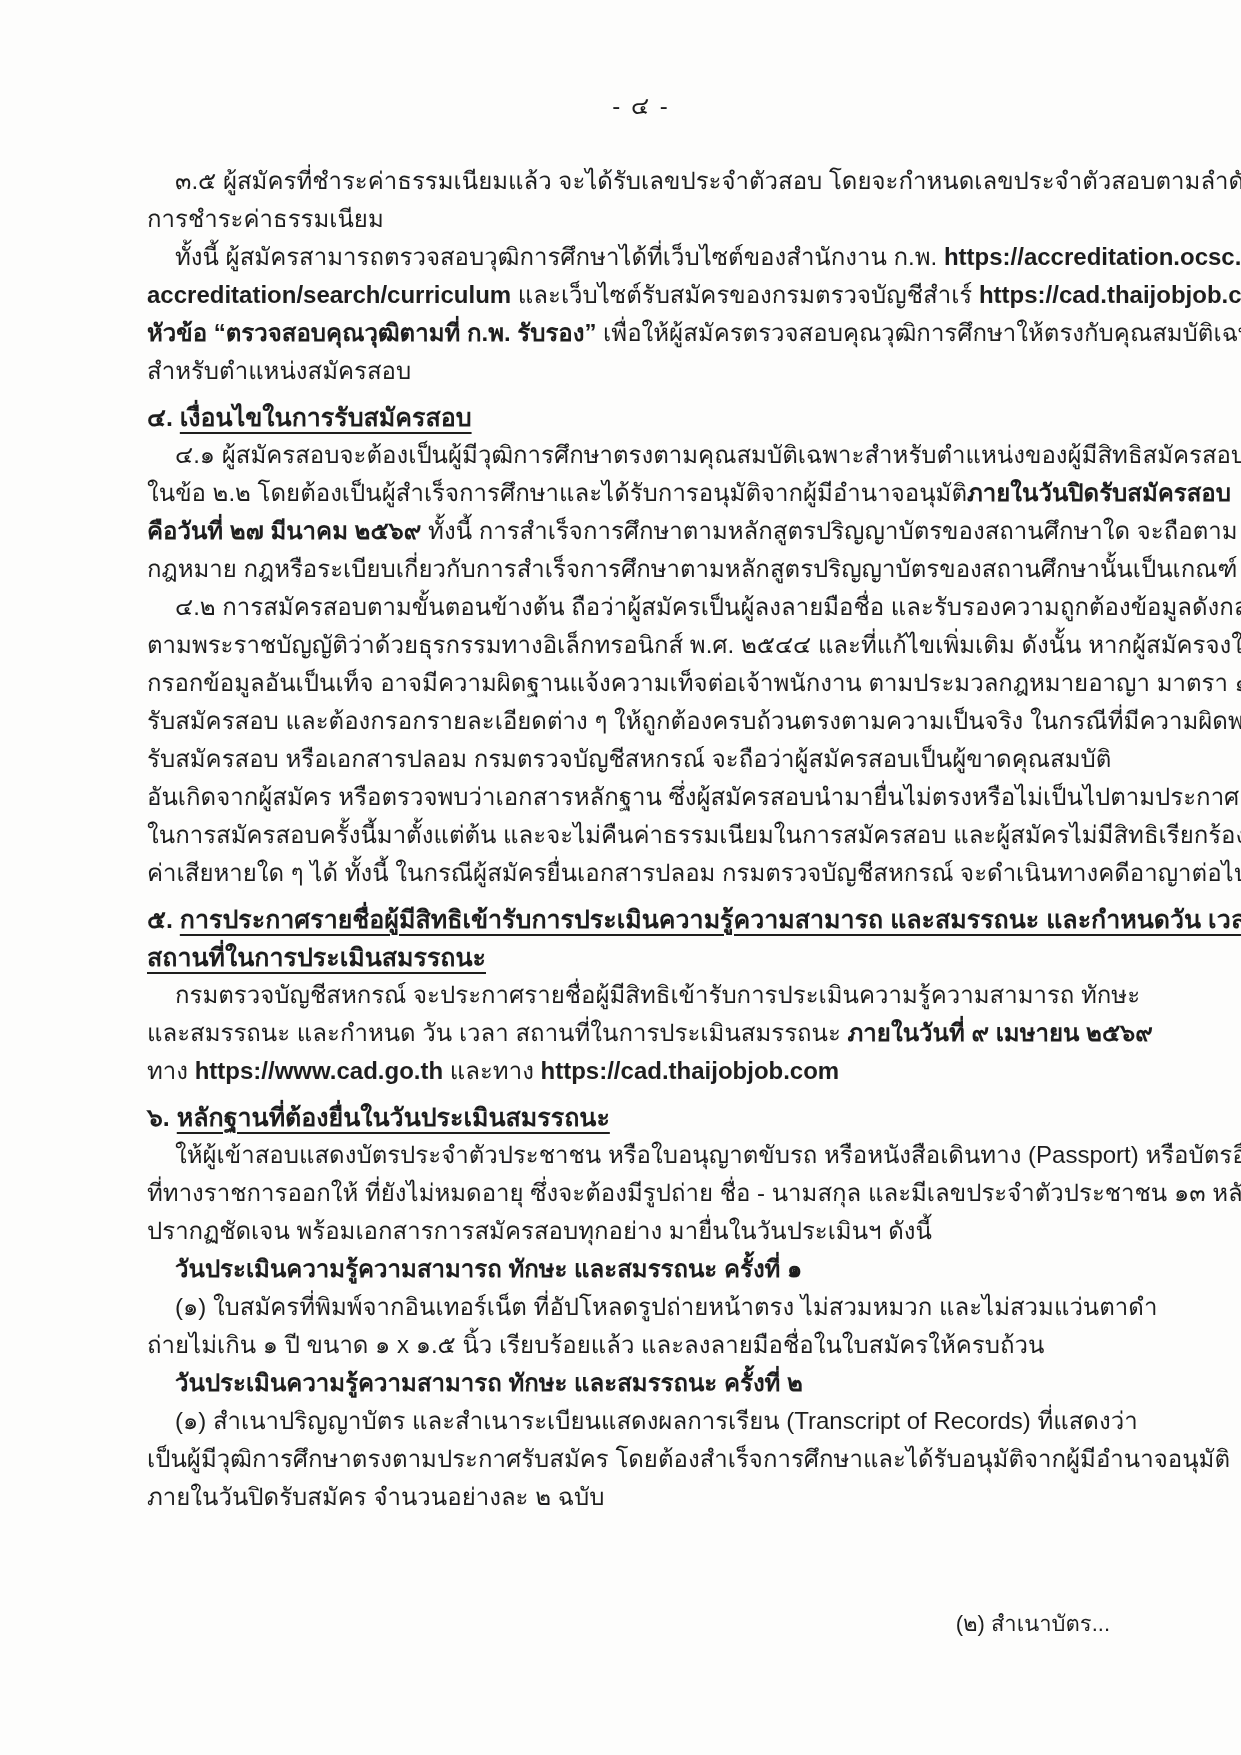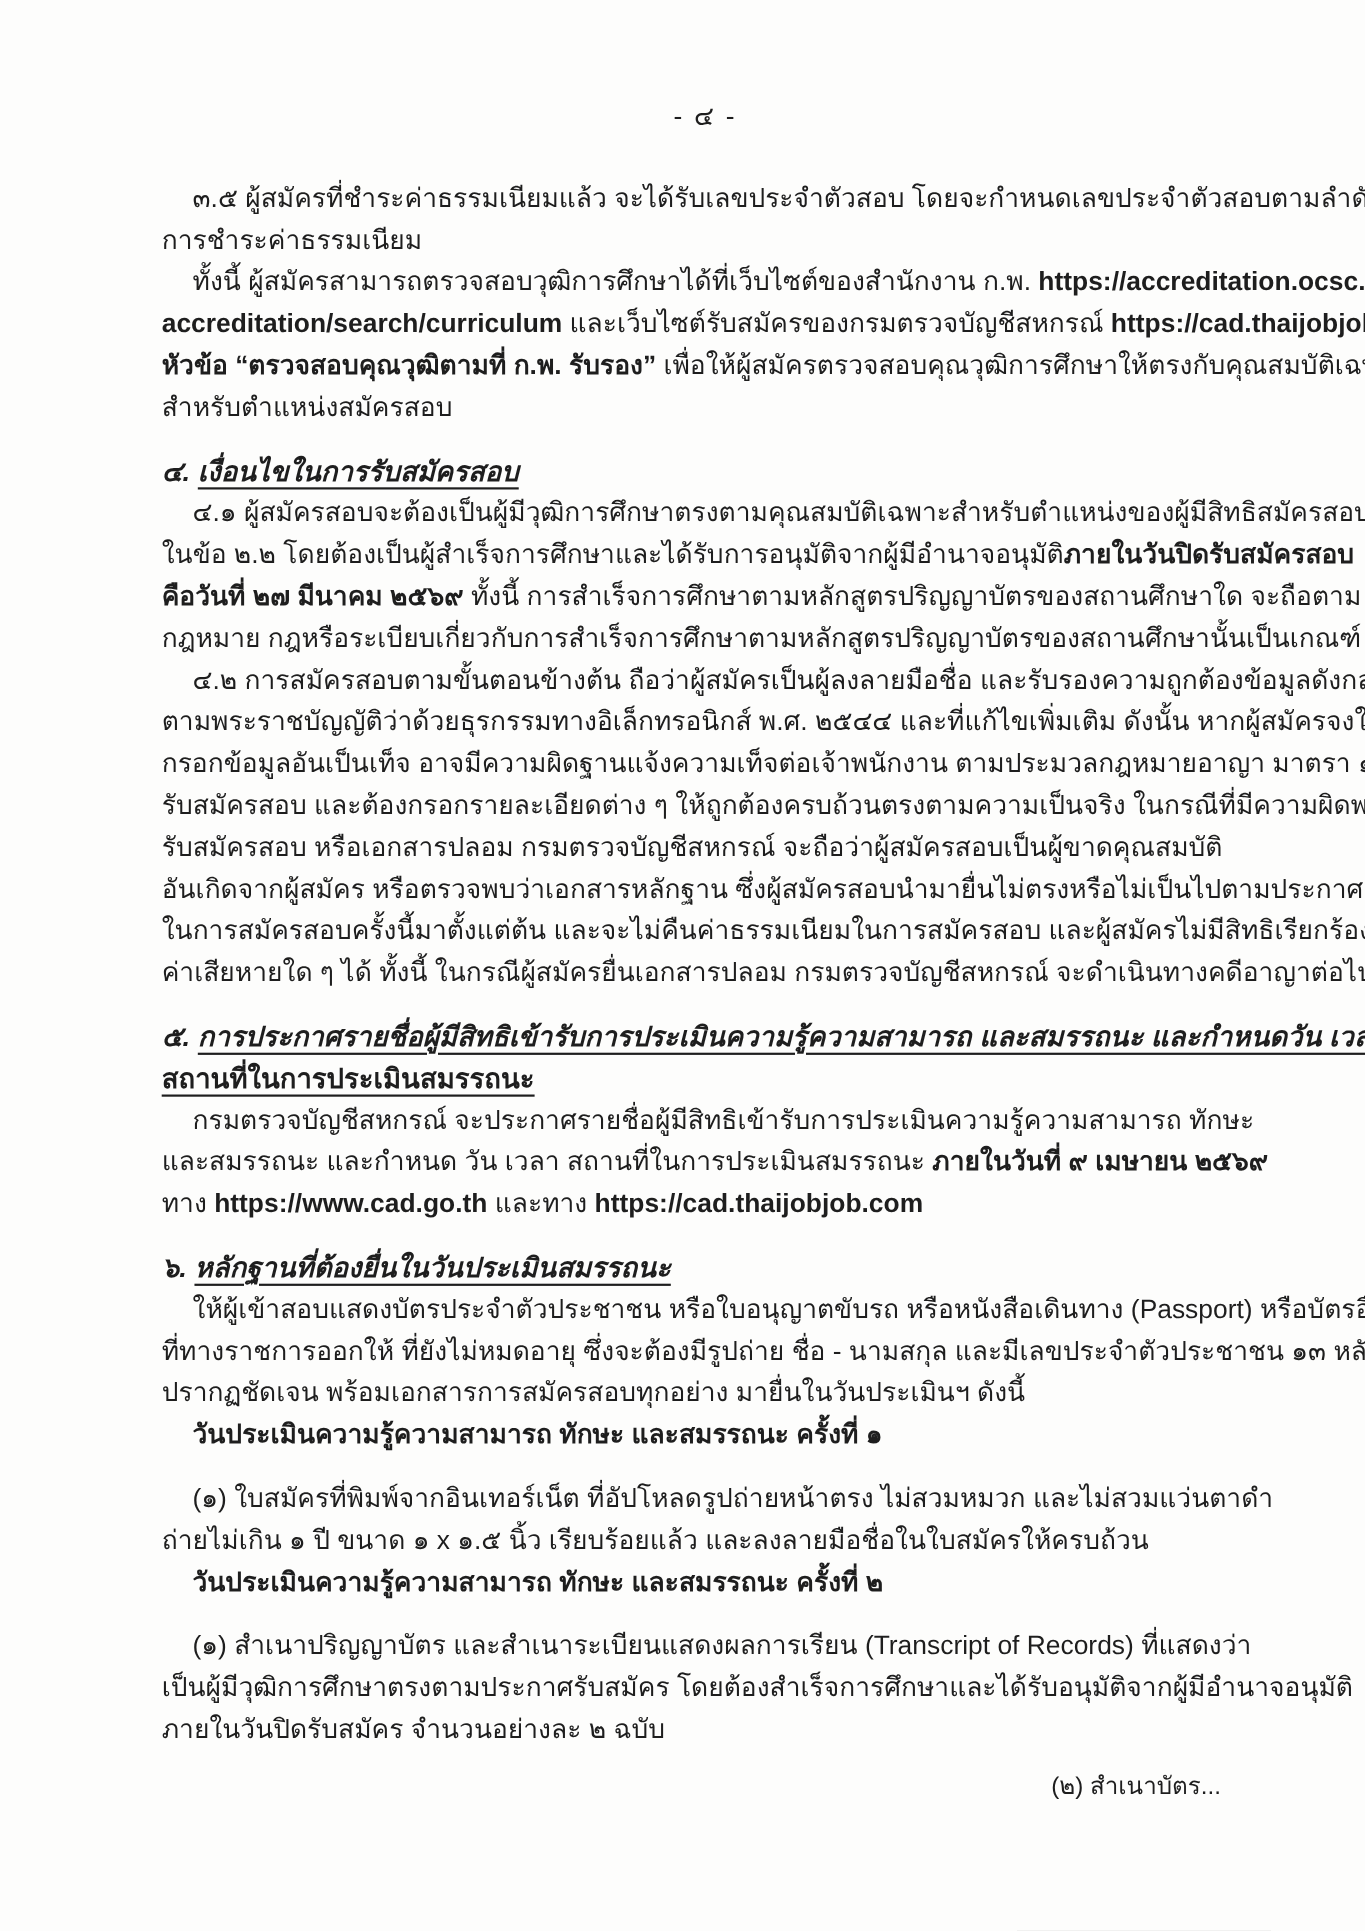--- a/index.html
+++ b/index.html
@@ -15,46 +15,46 @@
   .pagenum{
     position:absolute;top:86px;left:147px;width:988px;
     text-align:center;font-size:24px;letter-spacing:2px;
   }
   .content{
     position:absolute;left:147px;top:162px;width:996px;
     font-size:24px;line-height:38px;
   }
   .ln{white-space:nowrap;}
   .ind{padding-left:28px;}
-  .ind2{padding-left:28px;margin-top:20px;}
+  .ind2{padding-left:28px;}
   .b{font-weight:bold;}
   .u{text-decoration:underline;text-decoration-thickness:2px;text-underline-offset:6px;}
   .heading{font-weight:bold;font-size:25px;}
-  .mt{margin-top:20px;font-style:italic;}
+  .mt{margin-top:8px;}
   .url{font-weight:bold;font-family:"Liberation Sans",sans-serif;}
   .subhead{font-weight:bold;padding-left:28px;}
   .footer-note{
     position:absolute;top:1606px;right:131px;
     font-size:22px;
   }
 </style>
 </head>
 <body>
 
 <div class="page">
 
   <div class="pagenum">- ๔ -</div>
 
   <div class="content">
 
     <div class="ln ind">๓.๕ ผู้สมัครที่ชำระค่าธรรมเนียมแล้ว จะได้รับเลขประจำตัวสอบ โดยจะกำหนดเลขประจำตัวสอบตามลำดับ</div>
     <div class="ln">การชำระค่าธรรมเนียม</div>
 
     <div class="ln ind"><span>ทั้งนี้ ผู้สมัครสามารถตรวจสอบวุฒิการศึกษาได้ที่เว็บไซต์ของสำนักงาน ก.พ. </span><span class="url">https://accreditation.ocsc.go.th/</span></div>
-    <div class="ln"><span class="url">accreditation/search/curriculum</span><span> และเว็บไซต์รับสมัครของกรมตรวจบัญชีสหกรณ์ </span><span class="url">https://cad.thaijobjob.com</span></div>
+    <div class="ln"><span class="url">accreditation/search/curriculum</span><span> และเว็บไซต์รับสมัครของกรมตรวจบัญชีสำเร์ </span><span class="url">https://cad.thaijobjob.com</span></div>
     <div class="ln"><span class="b">หัวข้อ “ตรวจสอบคุณวุฒิตามที่ ก.พ. รับรอง”</span><span> เพื่อให้ผู้สมัครตรวจสอบคุณวุฒิการศึกษาให้ตรงกับคุณสมบัติเฉพาะ</span></div>
     <div class="ln">สำหรับตำแหน่งสมัครสอบ</div>
 
     <div class="ln heading mt"><span>๔.</span> <span class="u">เงื่อนไขในการรับสมัครสอบ</span></div>
 
     <div class="ln ind">๔.๑ ผู้สมัครสอบจะต้องเป็นผู้มีวุฒิการศึกษาตรงตามคุณสมบัติเฉพาะสำหรับตำแหน่งของผู้มีสิทธิสมัครสอบ</div>
     <div class="ln"><span>ในข้อ ๒.๒ โดยต้องเป็นผู้สำเร็จการศึกษาและได้รับการอนุมัติจากผู้มีอำนาจอนุมัติ</span><span class="b">ภายในวันปิดรับสมัครสอบ</span></div>
     <div class="ln"><span class="b">คือวันที่ ๒๗ มีนาคม ๒๕๖๙</span><span> ทั้งนี้ การสำเร็จการศึกษาตามหลักสูตรปริญญาบัตรของสถานศึกษาใด จะถือตาม</span></div>
     <div class="ln">กฎหมาย กฎหรือระเบียบเกี่ยวกับการสำเร็จการศึกษาตามหลักสูตรปริญญาบัตรของสถานศึกษานั้นเป็นเกณฑ์</div>
 

